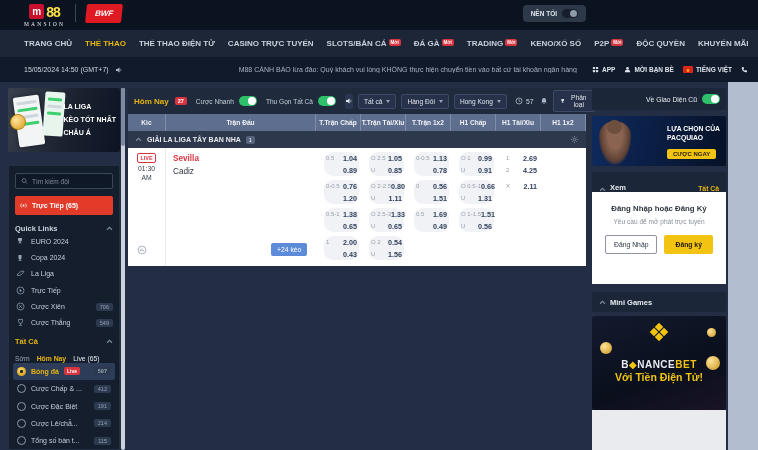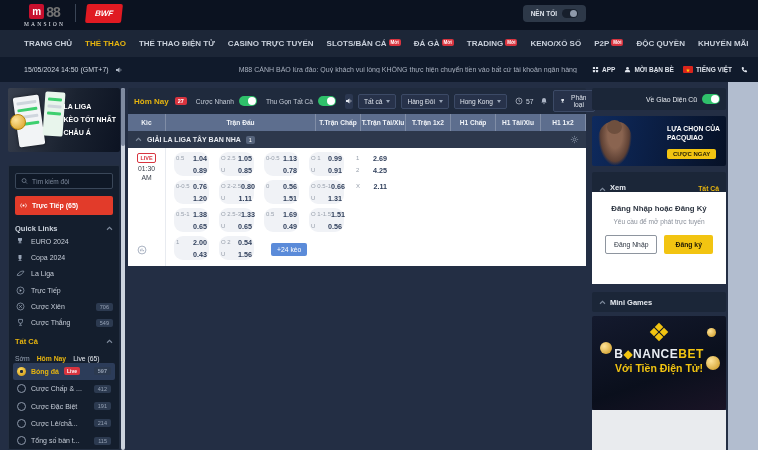--- a/index.html
+++ b/index.html
@@ -5,21 +5,21 @@
   * { margin:0; padding:0; box-sizing:border-box; }
   body { background:#000; font-family:"Liberation Sans","DejaVu Sans",sans-serif; }
   .screen { position:relative; width:758px; height:450px; background:#232e44; overflow:hidden; }
 
   
   .topbar { position:absolute; left:0; top:0; width:758px; height:30px; background:#0b1220; display:flex; align-items:center; }
   .logo-wrap { display:flex; align-items:flex-start; margin-left:24px; gap:8px; }
   .logo-m88 { display:flex; flex-direction:column; align-items:center; }
   .logo-row { display:flex; align-items:center; gap:2px; }
   .m-box { width:15px; height:15px; background:#c8102e; color:#fff; font-size:10px; font-weight:bold; display:flex; align-items:center; justify-content:center; border-radius:2px; }
-  .m88-num { color:#737373; font-size:14px; font-weight:bold; letter-spacing:-1px; }
+  .m88-num { color:#fde047; font-size:14px; font-weight:bold; letter-spacing:-1px; }
   .mansion { color:#e9edf3; font-size:5.5px; letter-spacing:2.2px; font-family:"Liberation Serif","DejaVu Serif",serif; margin-top:1px; }
   .logo-div { width:1px; height:18px; background:#3a4556; margin:0 2px; }
   .bwf-box { background:#e01a22; color:#fff; font-size:8px; font-style:italic; font-weight:bold; padding:5px 9px; border-radius:2px; transform:skewX(-6deg); }
   .darkmode-pill { position:absolute; right:172px; top:5px; background:#2d3848; border-radius:4px; padding:4px 8px; display:flex; align-items:center; gap:5px; color:#dfe4ec; font-size:6.5px; font-weight:bold; }
   .mini-toggle { width:16px; height:9px; background:#171f2c; border-radius:5px; position:relative; }
   .mini-toggle::after { content:""; position:absolute; right:1px; top:1px; width:7px; height:7px; background:#8f9aab; border-radius:50%; }
 
   
   .navbar { position:absolute; left:0; top:30px; width:758px; height:27px; background:#1c2637; display:flex; align-items:center; gap:13px; padding-left:24px; }
   .nav-item { color:#c9d0db; font-size:8px; font-weight:bold; white-space:nowrap; cursor:pointer; }
@@ -130,21 +130,21 @@
   .login-title { color:#2e3642; font-size:7.8px; font-weight:bold; }
   .login-sub { color:#8b919b; font-size:6.6px; margin-top:5px; }
   .login-btns { display:flex; justify-content:center; gap:7px; margin-top:10px; }
   .btn-login { background:#fff; border:1px solid #8e959f; color:#2e3642; font-size:6.8px; padding:5px 8px; border-radius:2px; cursor:pointer; font-family:inherit; }
   .btn-register { background:#f2c411; border:none; color:#201a05; font-size:6.8px; font-weight:bold; padding:5px 11px; border-radius:2px; cursor:pointer; font-family:inherit; }
   .minigames-bar { margin-top:8px; height:20px; background:#1b2638; border-radius:2px; display:flex; align-items:center; gap:4px; padding:0 7px; flex:none; }
   .binance-banner { margin-top:4px; height:94px; border-radius:2px; background:linear-gradient(160deg,#141a2e 0%,#0a0f1c 60%,#1a1426 100%); position:relative; overflow:hidden; text-align:center; padding-top:8px; flex:none; }
   .bnb-diamond { width:16px; height:16px; margin:0 auto; position:relative; }
   .bnb-diamond i { position:absolute; width:6px; height:6px; background:#f2c411; transform:rotate(45deg); }
   .bnb-d1 { left:5px; top:0; } .bnb-d2 { left:0; top:5px; } .bnb-d3 { left:10px; top:5px; } .bnb-d4 { left:5px; top:10px; }
-  .bnb-brand { margin-top:7px; font-size:12px; font-weight:bold; letter-spacing:.5px; }
+  .bnb-brand { margin-top:19px; font-size:10px; font-weight:bold; letter-spacing:.5px; }
   .bnb-w { color:#e8ecf2; } .bnb-g { color:#f2c411; }
   .bnb-line1 { color:#fff; font-size:10.5px; font-weight:bold; margin-top:5px; }
   .bnb-line2 { color:#f2c411; font-size:10.5px; font-weight:bold; margin-top:1px; }
   .coin-dec { position:absolute; border-radius:50%; background:radial-gradient(circle at 35% 35%,#ffe49a,#c9941a); }
   .cd1 { width:12px; height:12px; left:8px; top:26px; } .cd2 { width:9px; height:9px; right:10px; top:12px; } .cd3 { width:14px; height:14px; right:6px; top:40px; }
   .right-white { flex:1; background:#e9ebee; margin-top:0; }
 
   svg { display:block; }
 </style>
 </head>
@@ -444,20 +444,24 @@
           </svg>
       </span>
     </div>
 
     <div class="match-card">
       <div class="col-time">
         <span class="live-badge">LIVE</span>
         <span class="mtime">01:30</span>
         <span class="mampm">AM</span>
       </div>
+      <div class="col-teams">
+        <div class="team-home">Sevilla</div>
+        <div class="team-away">Cadiz</div>
+      </div>
       <div class="col-odds">
 
         <div class="ocol">
           <div class="oband">
             <div class="oline">
                 <span class="hcap">0.5</span>
                 <span class="oval">1.04</span>
               </div>
             <div class="oline">
                 <span class="hcap"></span>

